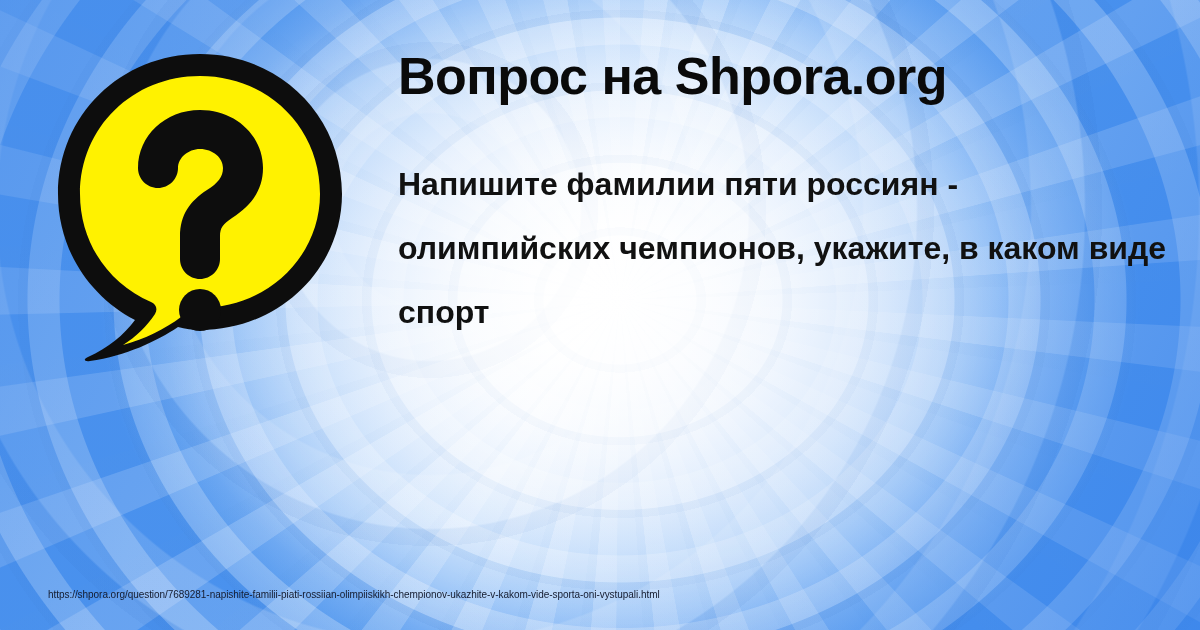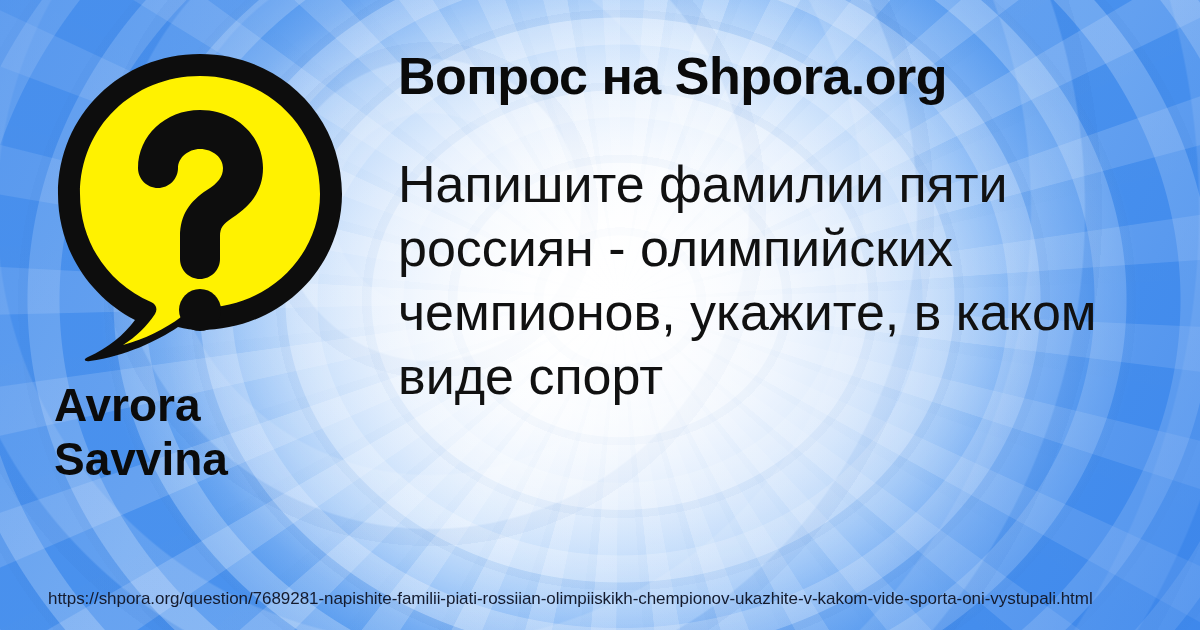--- a/index.html
+++ b/index.html
@@ -129,24 +129,24 @@
     letter-spacing: -0.5px;
     white-space: nowrap;
   }
 
   
   #question-text {
     position: absolute;
     left: 398px;
     top: 152px;
     width: 770px;
-    font-size: 52px;
+    font-size: 32px;
     line-height: 64px;
     color: #111111;
-    font-weight: normal;
+    font-weight: bold;
   }
 
   
   #author-name {
     position: absolute;
     left: 54px;
     top: 378px;
     width: 330px;
     font-size: 46px;
     line-height: 54px;
@@ -163,21 +163,21 @@
     color: #141414;
     font-weight: normal;
     white-space: nowrap;
   }
 
   
   #source-url {
     position: absolute;
     left: 48px;
     top: 589px;
-    font-size: 17px;
+    font-size: 10px;
     color: #141b2e;
     font-weight: normal;
     white-space: nowrap;
     letter-spacing: -0.05px;
   }
 </style>
 </head>
 <body>
 
 <div id="card">
@@ -234,19 +234,18 @@
 
           <circle cx="148" cy="262" r="21" fill="#0D0D0D"></circle>
         </g>
       </svg>
     </div>
 
     <div id="page-title">Вопрос на Shpora.org</div>
 
     <div id="question-text">Напишите фамилии пяти россиян - олимпийских чемпионов, укажите, в каком виде спорт</div>
 
-    <div id="author-name">Avrora Savvina</div>
 
 
     <div id="source-url">https://shpora.org/question/7689281-napishite-familii-piati-rossiian-olimpiiskikh-chempionov-ukazhite-v-kakom-vide-sporta-oni-vystupali.html</div>
 
   </div>
 </div>
 
 </body></html>

